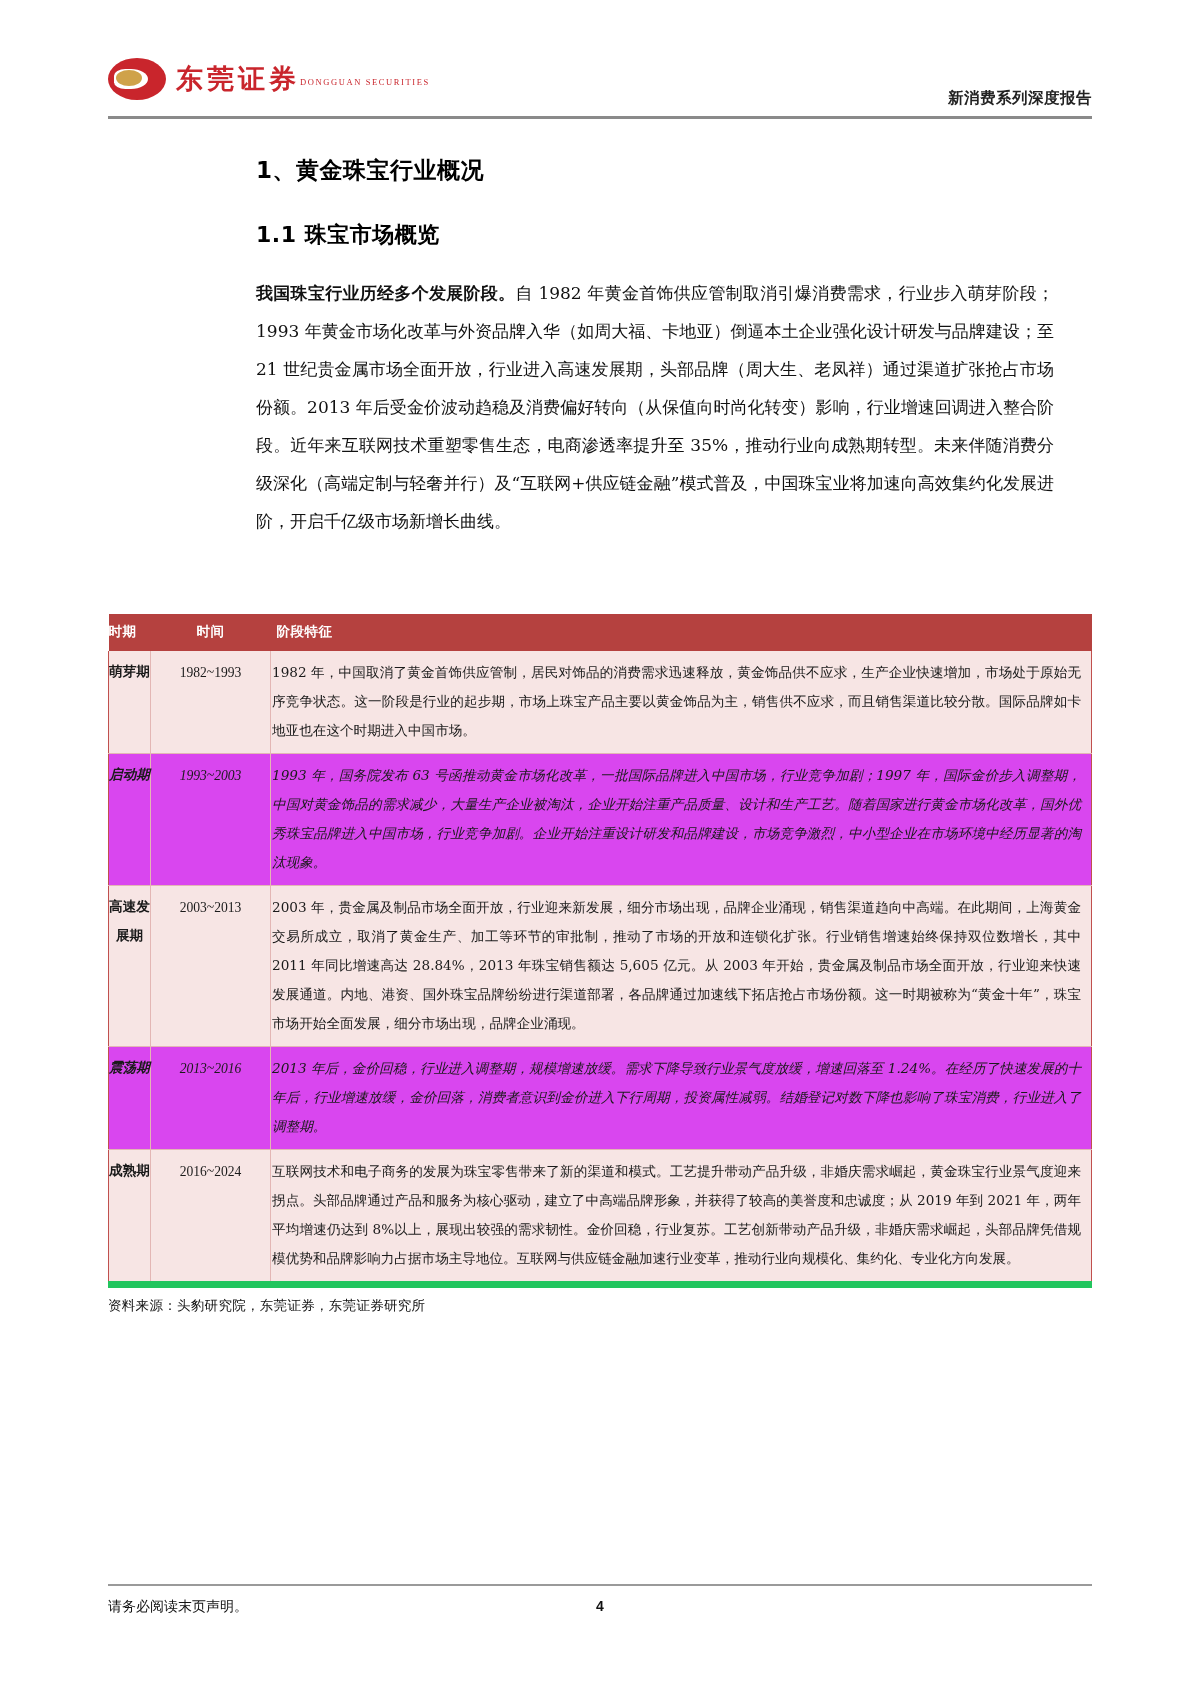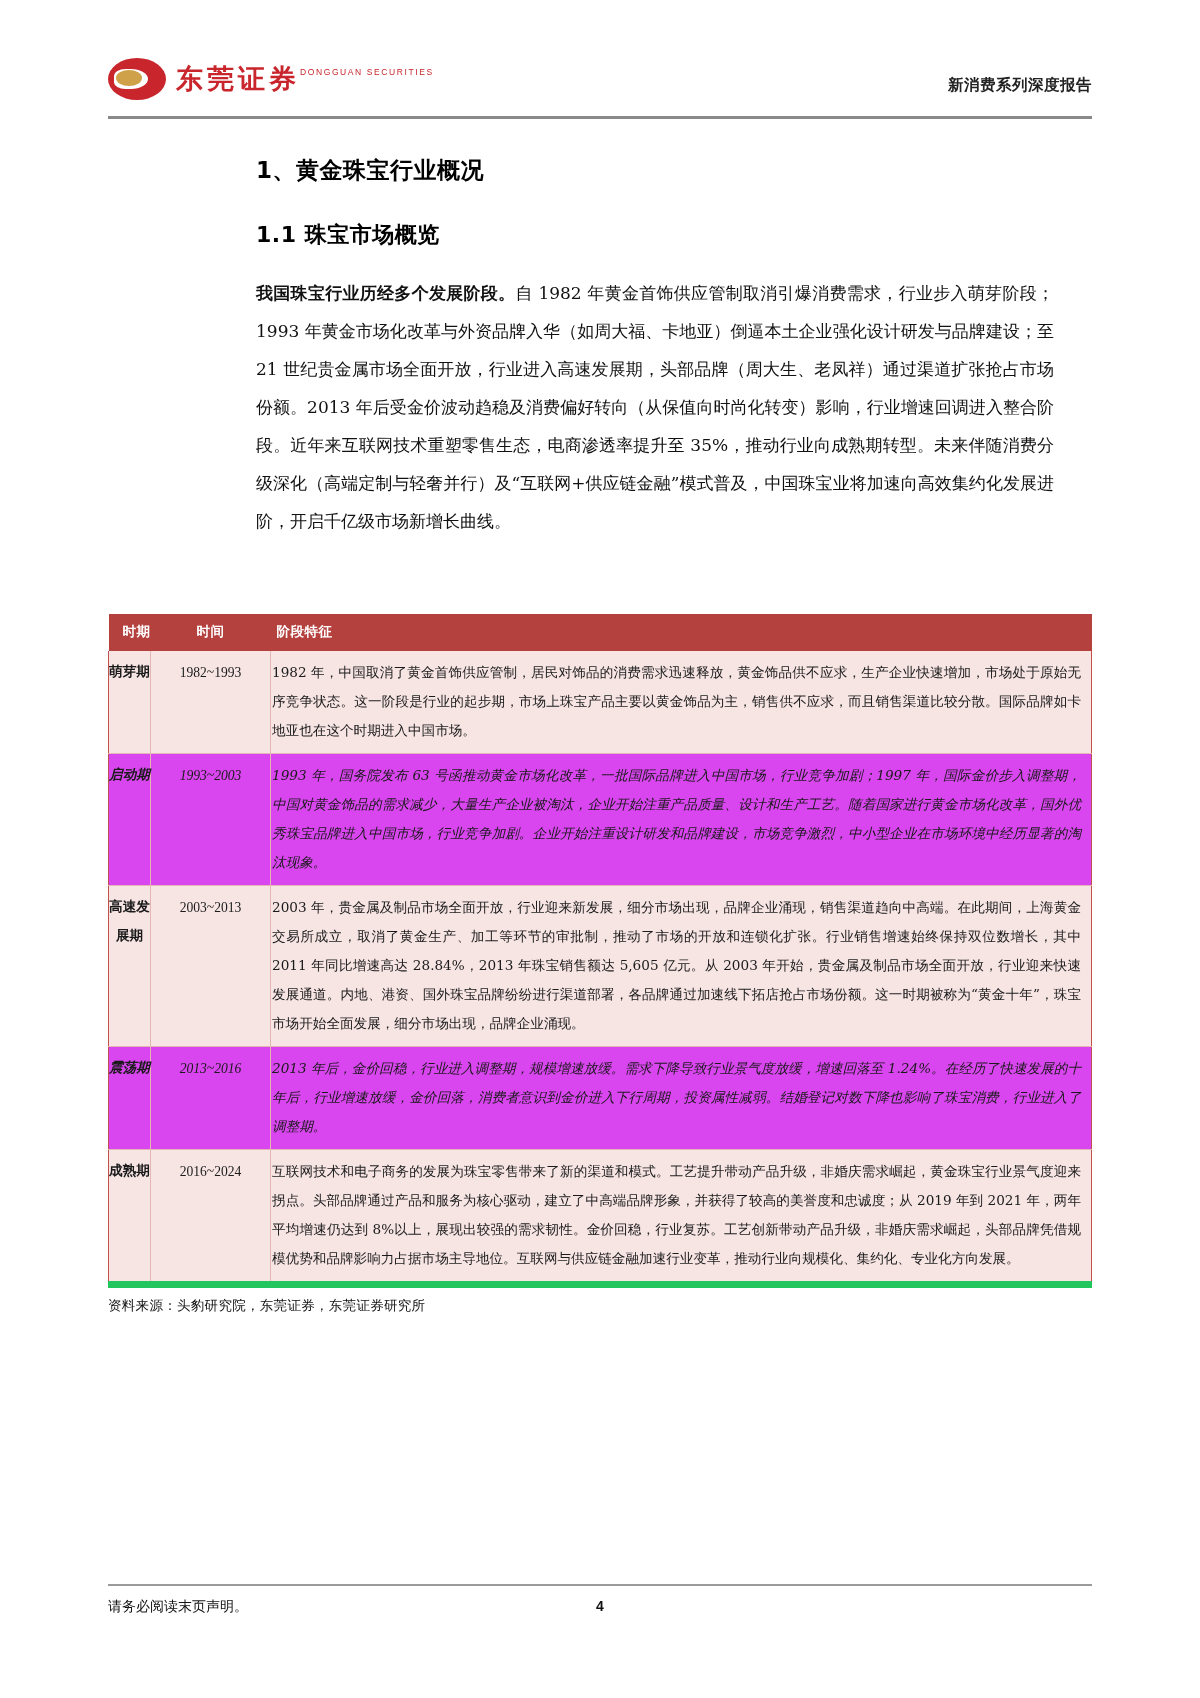--- a/index.html
+++ b/index.html
@@ -69,30 +69,30 @@
   }
   .logo-cn {
     font-family: "DejaVu Serif", serif;
     font-size: 27px;
     font-weight: bold;
     color: #c9252c;
     letter-spacing: 4px;
     line-height: 1.05;
   }
   .logo-en {
-    font-family: Liberation Sans, sans-serif;
+    font-family: Liberation Serif, serif;
     font-size: 8.5px;
     color: #c9252c;
     letter-spacing: 1.6px;
-    margin-top: 2px;
+    margin-top: 12px;
   }
   .header-title {
     position: absolute;
     right: 0;
-    top: 75px;
+    top: 88px;
     font-family: "DejaVu Sans", sans-serif;
     font-size: 15.5px;
     font-weight: bold;
     color: #222;
     letter-spacing: 0.5px;
     text-align: center;
   }
   .header-rule {
     position: absolute;
     left: 0;
@@ -161,21 +161,21 @@
     color: #ffffff;
     font-family: "DejaVu Sans", sans-serif;
     font-size: 13.5px;
     font-weight: bold;
     padding: 9px 6px 10px 6px;
     border: none;
     letter-spacing: 0.5px;
   }
   table.stage-table thead th.c-period {
     width: 42px;
-    text-align: right;
+    text-align: left;
     padding-left: 0;
     padding-right: 0;
   }
   table.stage-table thead th.c-time {
     width: 108px;
     text-align: center;
     font-family: Liberation Serif, serif;
   }
   table.stage-table thead th.c-feat {
     text-align: left;

